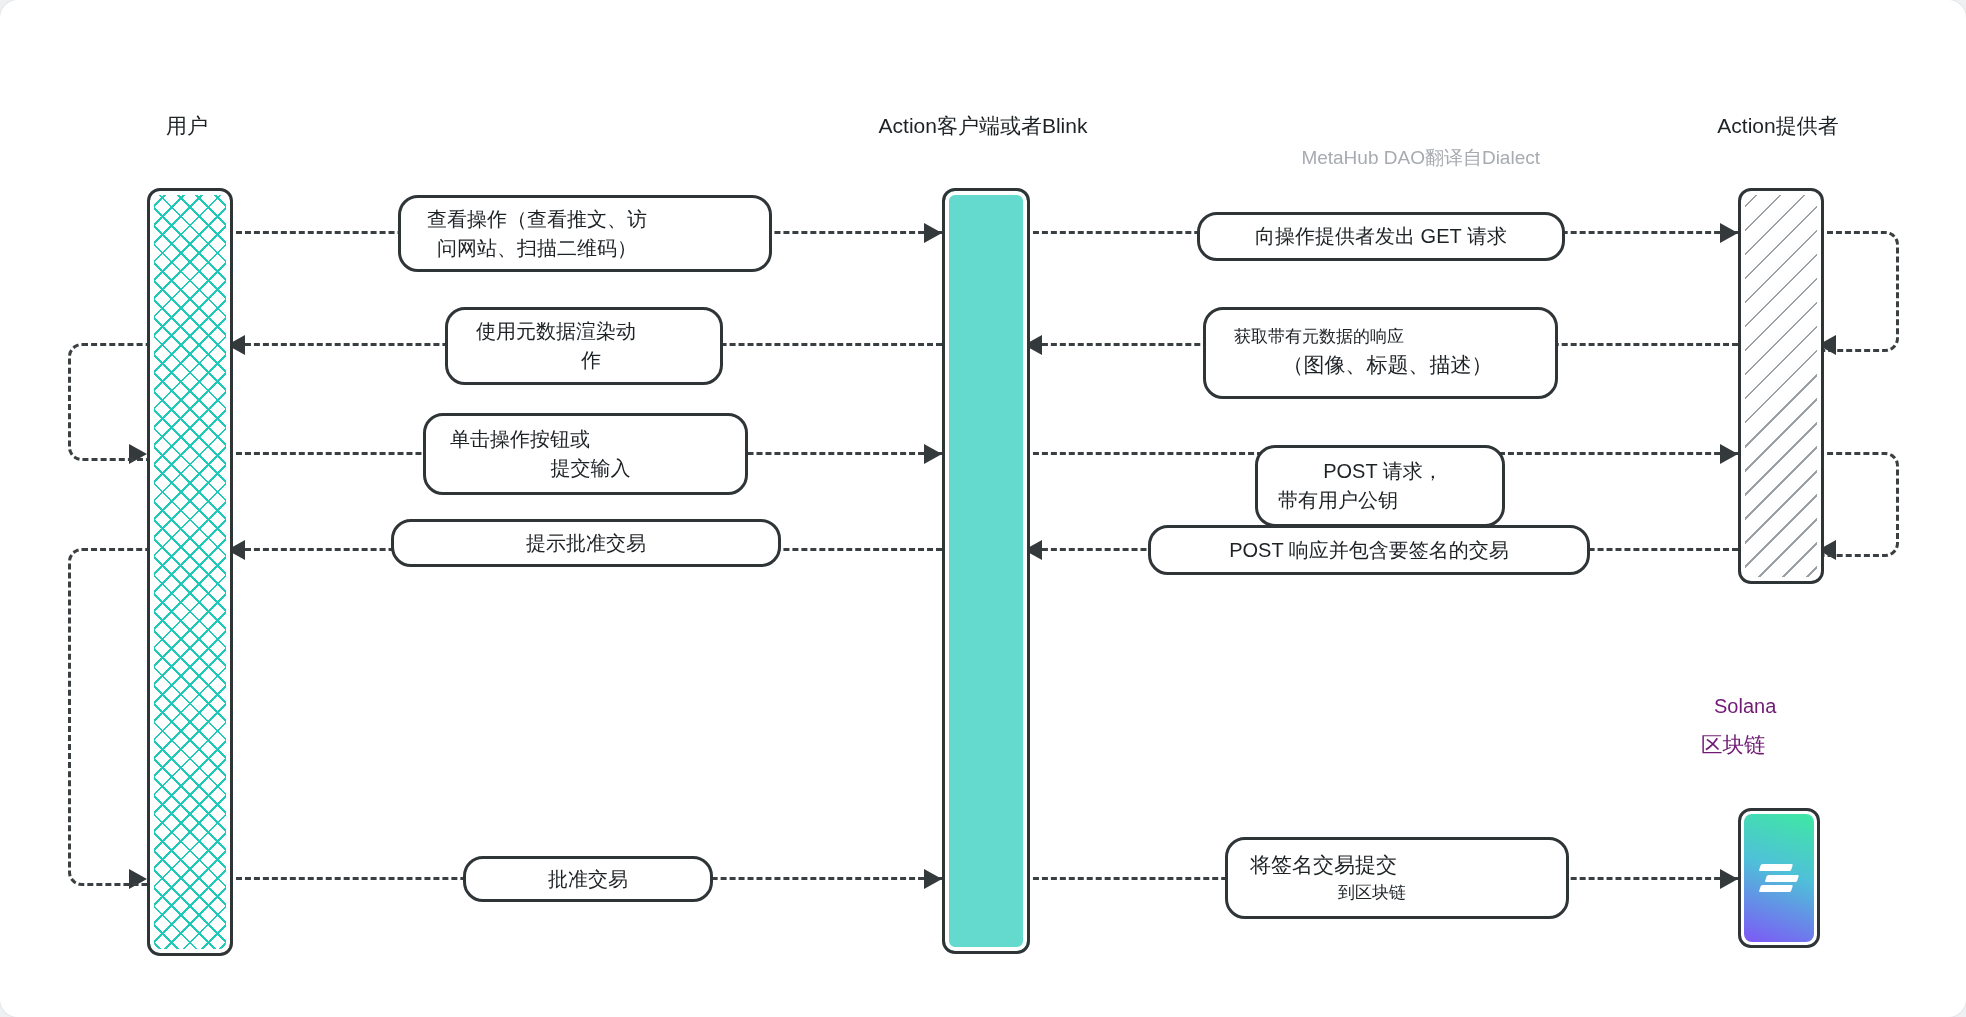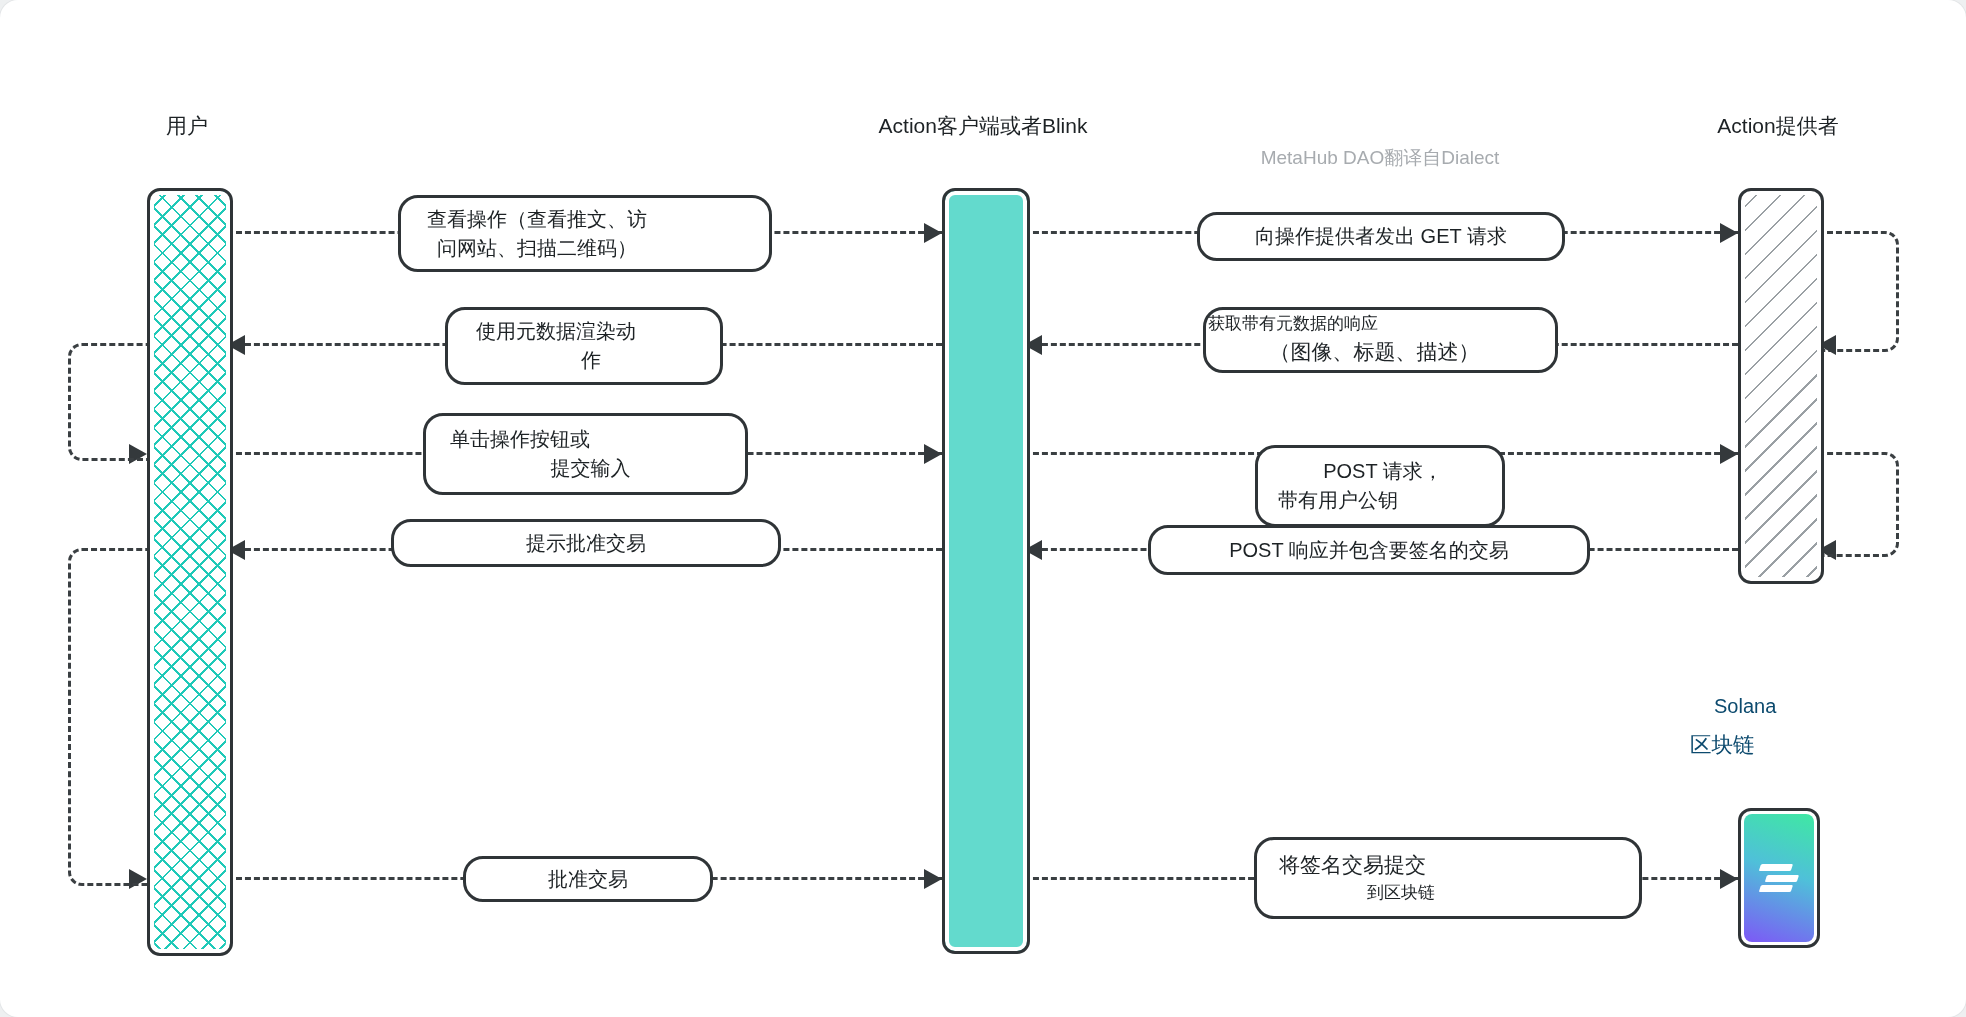--- a/index.html
+++ b/index.html
@@ -1,19 +1,19 @@
 <!DOCTYPE html>
 <html><head>
 <meta charset="utf-8">
 <style>
   html,body{margin:0;padding:0;background:#eef0f1;font-family:"Liberation Sans","DejaVu Sans",sans-serif;}
   .canvas{position:relative;width:1966px;height:1017px;background:#ffffff;border-radius:18px;overflow:hidden;box-shadow:0 0 0 1px #e3e5e7;}
   
   .actor-title{position:absolute;color:#1d2225;font-size:21px;font-weight:500;text-align:center;white-space:nowrap;}
-  .watermark{position:absolute;color:#a7abaf;font-size:19px;text-align:center;white-space:nowrap;}
+  .watermark{position:absolute;color:#a7abaf;font-size:19px;text-align:right;white-space:nowrap;}
   
   .lifeline{position:absolute;border:3px solid #2f3437;border-radius:13px;box-shadow:inset 0 0 0 4px #ffffff;background-color:#ffffff;}
   .lifeline.user{background-image:
       repeating-linear-gradient(45deg,#1fc9b8 0 2px,transparent 2px 13px),
       repeating-linear-gradient(-45deg,#1fc9b8 0 2px,transparent 2px 13px);
       background-origin:border-box;}
   .lifeline.client{background-color:#63dacd;}
   .lifeline.provider{background-image:repeating-linear-gradient(135deg,#9aa0a4 0 1.8px,transparent 1.8px 17px);background-origin:border-box;}
   
   .hline{position:absolute;height:0;border-top:3px dashed #3a3f42;}
@@ -32,21 +32,21 @@
   .msg .ln.small{font-size:17px;}
   .msg .ln.big{font-size:21px;}
   
   .solana-box{position:absolute;border:3px solid #2f3437;border-radius:13px;background:#ffffff;padding:3px;box-sizing:border-box;}
   .solana-grad{width:100%;height:100%;border-radius:8px;background:linear-gradient(200deg,#3fe8a3 0%,#4fc0d9 45%,#7d58f6 100%);
        display:flex;align-items:center;justify-content:center;}
   .sol-logo{display:flex;flex-direction:column;gap:4px;}
   .sol-bar{width:32px;height:6.5px;background:#ffffff;border-radius:1.5px;transform:skewX(-18deg);}
   .sol-bar.b1,.sol-bar.b3{transform:skewX(-18deg) translateX(-3px);}
   .sol-bar.b2{transform:skewX(-18deg) translateX(3px);}
-  .chain-label{position:absolute;color:#0c4a6e;white-space:nowrap;}
+  .chain-label{position:absolute;color:#701a75;white-space:nowrap;text-align:center;}
   .chain-label .l1{font-size:20px;display:block;margin-left:24px;}
   .chain-label .l2{font-size:21.5px;display:block;margin-top:12px;}
 </style>
 </head>
 <body>
 
 <div class="canvas">
 
   <div class="actor-title" style="left:147px;top:112px;width:80px;">用户</div>
   <div class="actor-title" style="left:833px;top:112px;width:300px;">Action客户端或者Blink</div>
@@ -111,35 +111,35 @@
   </div>
 
   <div class="msg" style="left:463px;top:856px;width:250px;height:46px;justify-content:center;">
     <span class="ln center">批准交易</span>
   </div>
 
   <div class="msg" style="left:1197px;top:212px;width:368px;height:49px;">
     <span class="ln center">向操作提供者发出 GET 请求</span>
   </div>
 
-  <div class="msg" style="left:1203px;top:307px;width:355px;height:66px;padding:4px 14px 4px 2px;">
+  <div class="msg" style="left:1203px;top:307px;width:355px;height:92px;padding:4px 14px 4px 28px;">
     <span class="ln small">获取带有元数据的响应</span>
     <span class="ln big center">（图像、标题、描述）</span>
   </div>
 
   <div class="msg" style="left:1255px;top:413px;width:250px;height:82px;padding:4px 14px 4px 20px;margin-top:32px;">
     <span class="ln center">POST 请求，</span>
     <span class="ln">带有用户公钥</span>
   </div>
 
   <div class="msg" style="left:1148px;top:525px;width:442px;height:50px;">
     <span class="ln center">POST 响应并包含要签名的交易</span>
   </div>
 
-  <div class="msg" style="left:1254px;top:837px;width:388px;height:82px;padding:4px 14px 4px 22px;">
+  <div class="msg" style="left:1225px;top:837px;width:344px;height:82px;padding:4px 14px 4px 22px;">
     <span class="ln big">将签名交易提交</span>
     <span class="ln small" style="padding-left:88px;">到区块链</span>
   </div>
 
   <div class="chain-label" style="left:1690px;top:695px;">
     <span class="l1">Solana</span>
     <span class="l2">区块链</span>
   </div>
 
   <div class="solana-box" style="left:1738px;top:808px;width:82px;height:140px;">

